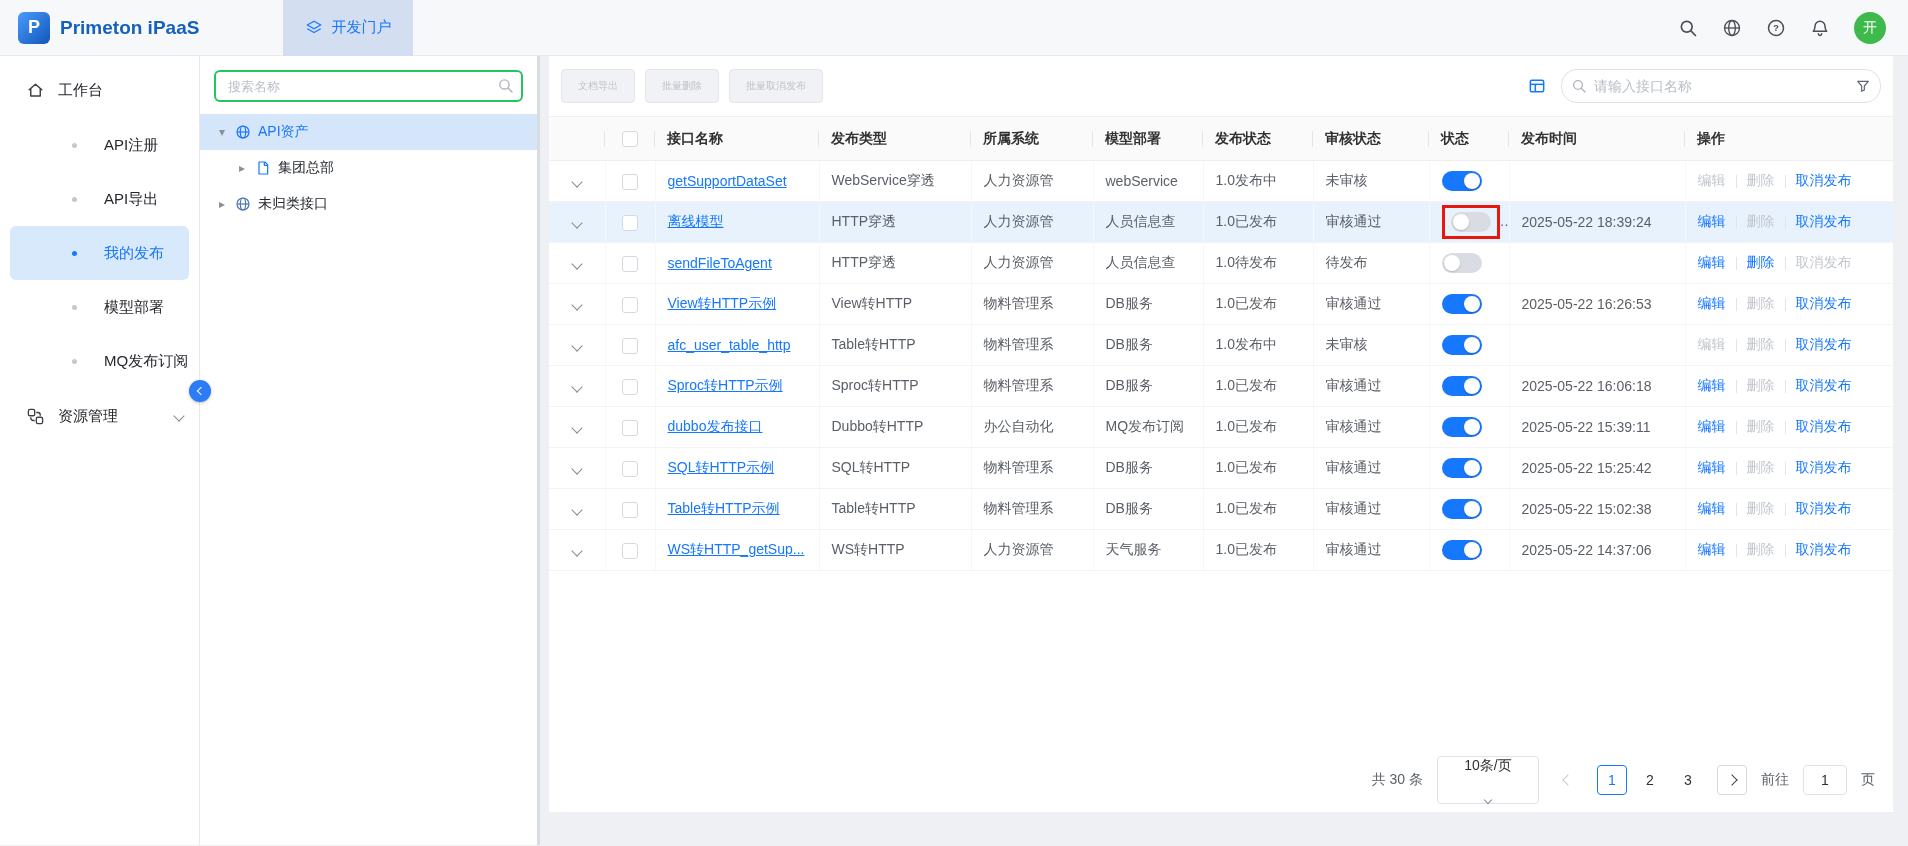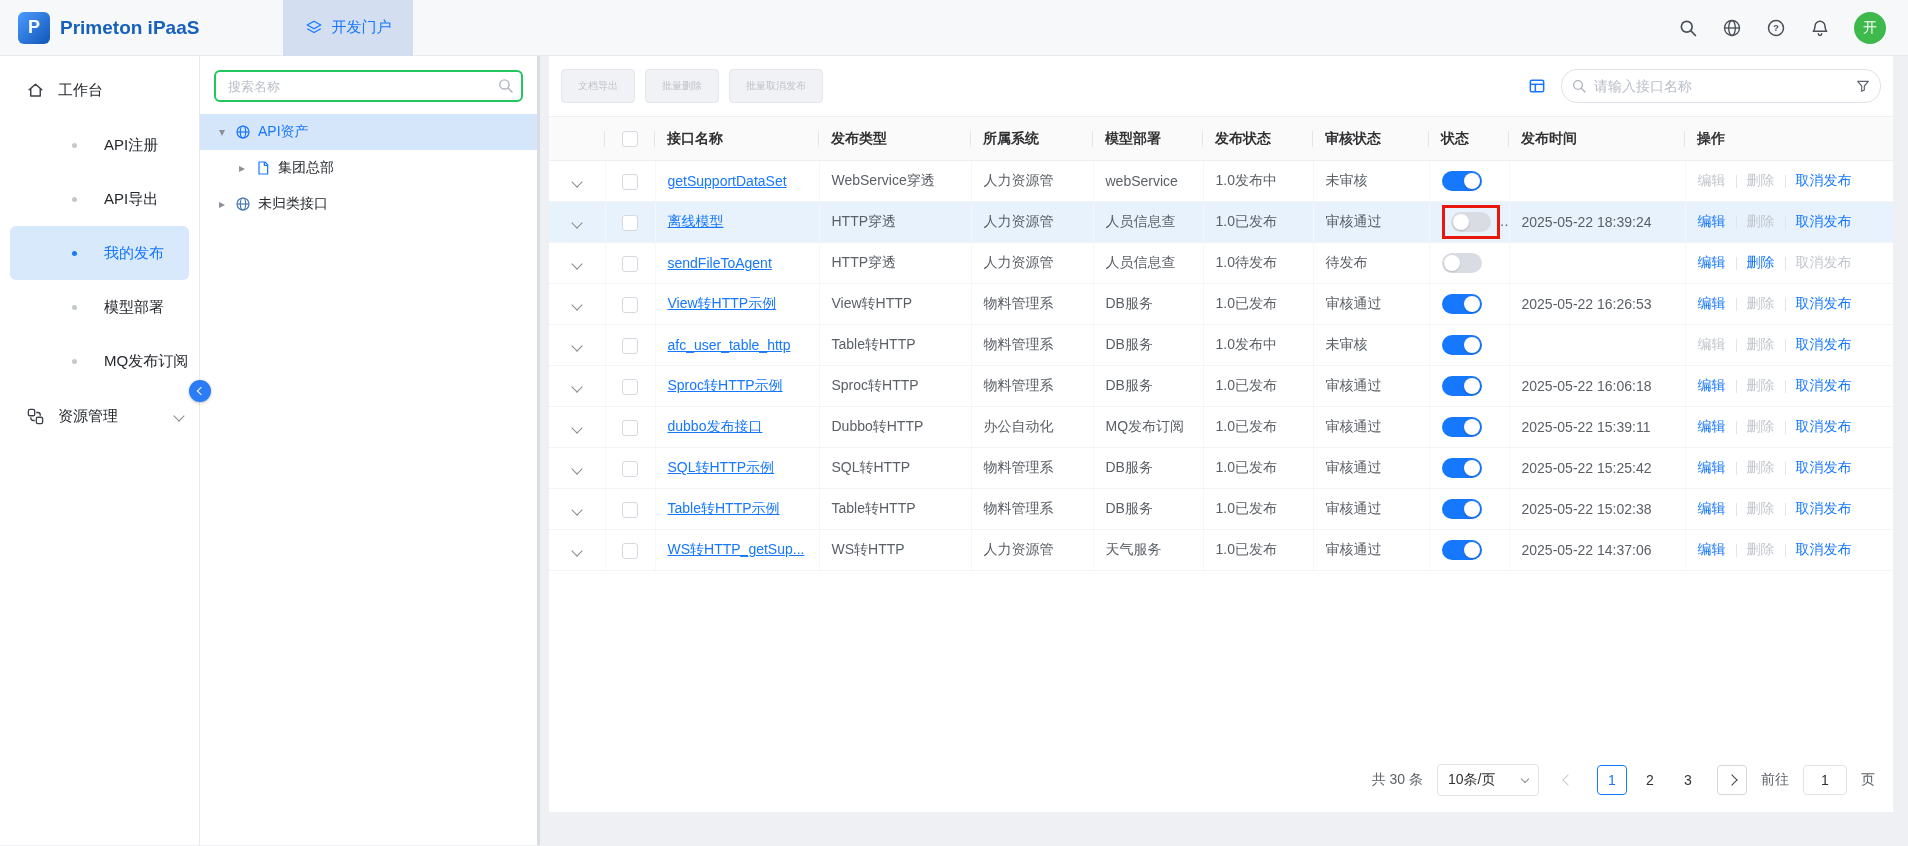--- a/index.html
+++ b/index.html
@@ -89,22 +89,22 @@
                   box-shadow:0 1px 2px rgba(0,0,0,.18); }
   .switch.on { background:#1677ff; }
   .switch.on .knob { left:22px; }
   .redbox { display:inline-block; border:3px solid #e8160c; padding:4px 6px; line-height:0; vertical-align:middle; }
   .op { color:#1677ff; cursor:pointer; }
   .op.dis { color:#c2c6cd; cursor:not-allowed; }
   .sep { display:inline-block; width:1px; height:13px; background:#e2e4e9; margin:0 10px; vertical-align:middle; }
   
   .pager { margin-top:auto; height:64px; display:flex; align-items:center; justify-content:flex-end; gap:14px;
            padding-right:18px; font-size:14px; color:#5a5f66; }
-  .psize { width:102px; height:32px; border:1px solid #dfe2e8; border-radius:4px; display:flex; align-items:center;
-           justify-content:space-between; padding:0 10px; color:#303133; cursor:pointer; background:#fff; }
+  .psize { width:102px; height:48px; border:1px solid #dfe2e8; border-radius:4px; display:flex; align-items:center;
+           justify-content:space-between; padding:0 10px; color:#303133; cursor:pointer; background:#fff;flex-direction:column; }
   .psize .chev { width:6px; height:6px; margin-top:-3px; }
   .pnav { width:30px; height:30px; display:flex; align-items:center; justify-content:center; border-radius:4px;
           background:transparent; border:none; cursor:pointer; }
   .pnav.prev .chev { border-color:#c6cad1; }
   .pnav.next { border:1px solid #d4d7dd; }
   .pnav.next .chev { border-color:#3c4046; }
   #pages { display:inline-flex; gap:8px; }
   .page { min-width:30px; height:30px; border:none; background:transparent; border-radius:4px; font-size:14px;
           color:#303133; cursor:pointer; font-family:inherit; }
   .page.act { border:1px solid #1677ff; color:#1677ff; background:#fff; }

